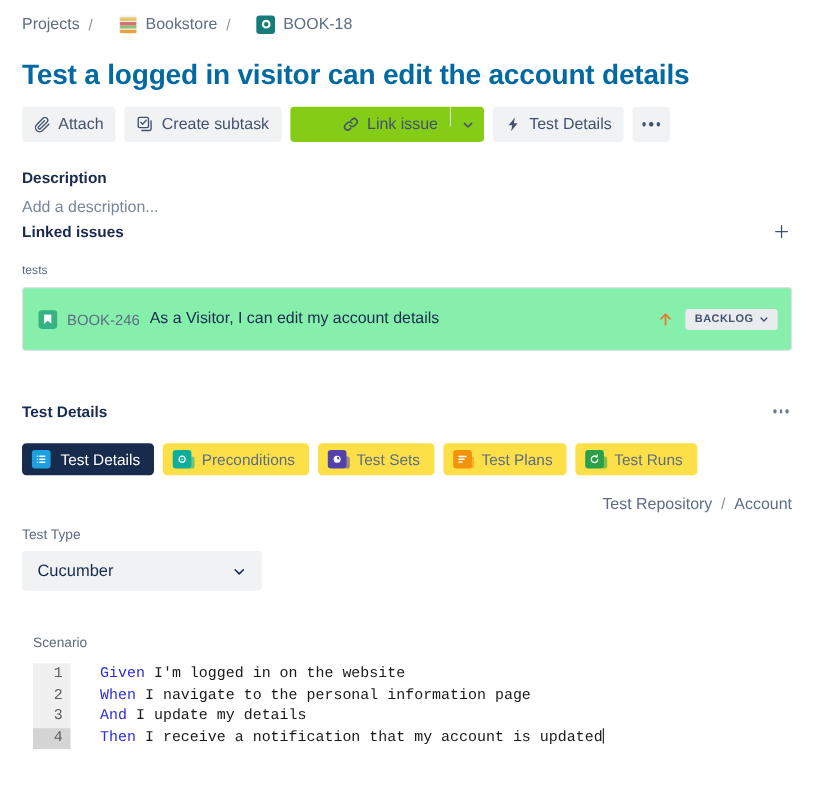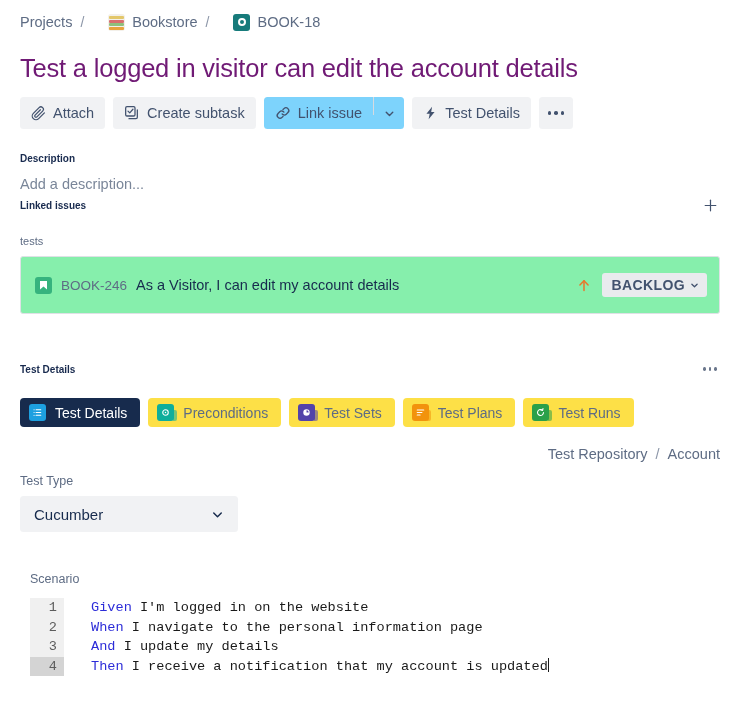--- a/index.html
+++ b/index.html
@@ -42,51 +42,51 @@
     display: flex; align-items: center; justify-content: center;
   }
   .it-icon.test { background: #177b7b; }
   .it-icon .ring {
     width: 8px; height: 8px; border-radius: 50%;
     border: 2px solid #ffffff; background: #177b7b;
   }
 
   
   .issue-title {
-    font-size: 25.5px; font-weight: 400; line-height: 30px;
-    color: #701a75; letter-spacing: -0.2px;
+    font-size: 25.5px; font-weight: 700; line-height: 30px;
+    color: #0369a1; letter-spacing: -0.2px;
     margin: 9px 0 0 0;
   }
 
   
   .toolbar { display: flex; align-items: center; gap: 8px; margin-top: 14px; }
   .tb-btn {
     display: inline-flex; align-items: center; gap: 7px;
     height: 32px; padding: 0 11px;
     background: #f1f2f4; border: none; border-radius: 3.5px;
     color: #42526e; font-size: 14.5px; font-family: inherit;
     cursor: pointer; white-space: nowrap;
   }
-  .tb-split { display: flex; align-items: flex-start; background: #7dd3fc; border-radius: 3.5px; height: 32px; }
+  .tb-split { display: flex; align-items: flex-start; background: #84cc16; border-radius: 3.5px; height: 32px; padding-left: 36px; }
   .tb-split .tb-btn { background: transparent; border-radius: 0; }
   .tb-split .divider { width: 1px; height: 18px; background: #d6dae0; }
   .tb-caret {
     width: 30px; height: 32px; display: flex; align-items: center; justify-content: center;
     background: transparent; border: none; cursor: pointer;
   }
   .tb-dots {
     width: 34px; height: 32px; background: #f1f2f4; border: none; border-radius: 3.5px;
     display: flex; align-items: center; justify-content: center; gap: 3px; cursor: pointer;
   }
   .tb-dots span { width: 3.5px; height: 3.5px; border-radius: 50%; background: #42526e; }
   .ico { flex: none; display: inline-flex; align-items: center; justify-content: center; }
 
   
   .section-head {
-    font-size: 10px; font-weight: 700; color: #182a4e;
+    font-size: 14px; font-weight: 700; color: #182a4e;
     display: flex; align-items: center; justify-content: space-between;
   }
   .sub-label { font-size: 11px; color: #5e6c84; }
 
   .description-block { margin-top: 24px; }
   .desc-placeholder { font-size: 14.5px; color: #7a8699; margin-top: 12px; }
 
   .linked-block { }
   .plus-btn {
     width: 26px; height: 26px; border: none; background: transparent;
@@ -115,21 +115,21 @@
     cursor: pointer;
   }
   .linked-summary {
     font-size: 14.5px; color: #172b4d; margin-left: 9px;
     white-space: nowrap; overflow: hidden; text-overflow: ellipsis; cursor: pointer;
   }
   .linked-right { margin-left: auto; display: flex; align-items: center; gap: 11px; }
   .status-lozenge {
     display: inline-flex; align-items: center; gap: 5px;
     background: #e9ebee; color: #42526e;
-    font-size: 14px; font-weight: 700; letter-spacing: 0.4px;
+    font-size: 10px; font-weight: 700; letter-spacing: 0.4px;
     padding: 4px 8px 4px 9px; border-radius: 3px; cursor: pointer;
   }
 
   
   .td-block { margin-top: 44px; }
   .dots-btn {
     width: 26px; height: 22px; border: none; background: transparent;
     display: flex; align-items: center; justify-content: center; gap: 3px; cursor: pointer;
     margin-right: -3px;
   }

